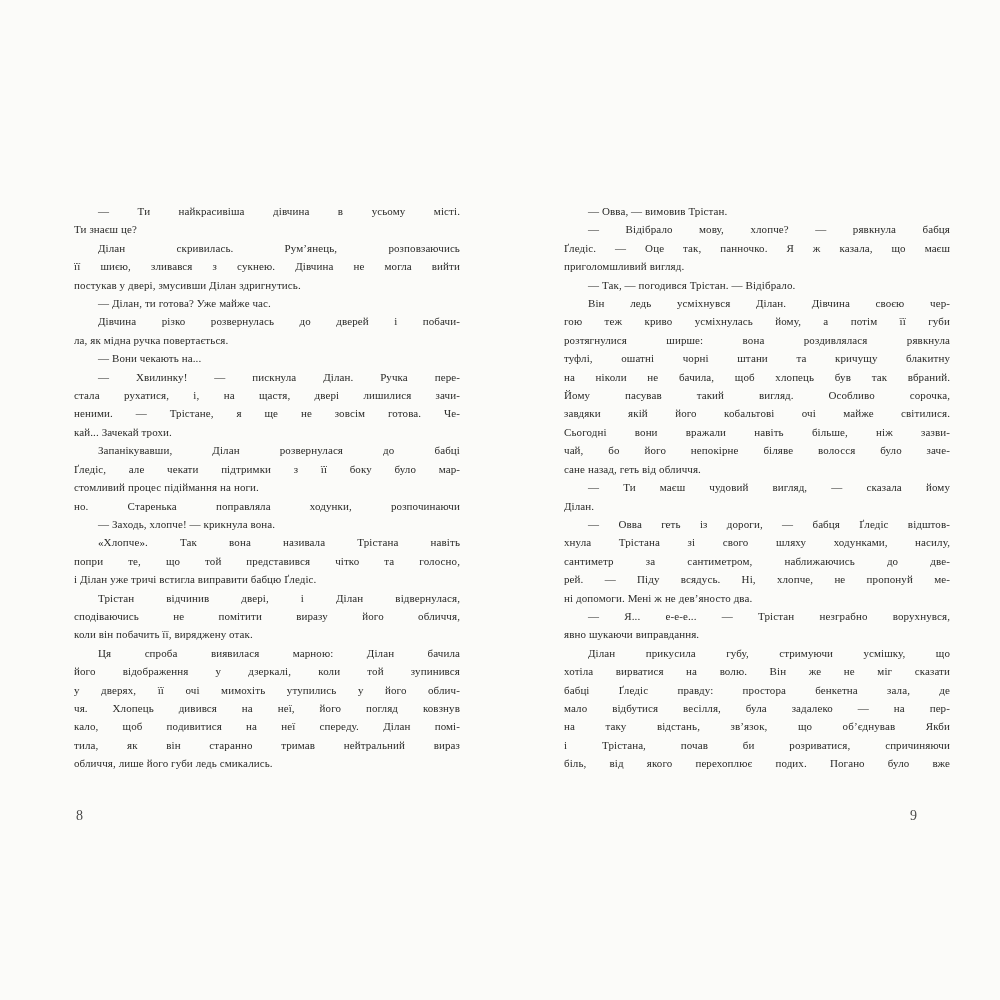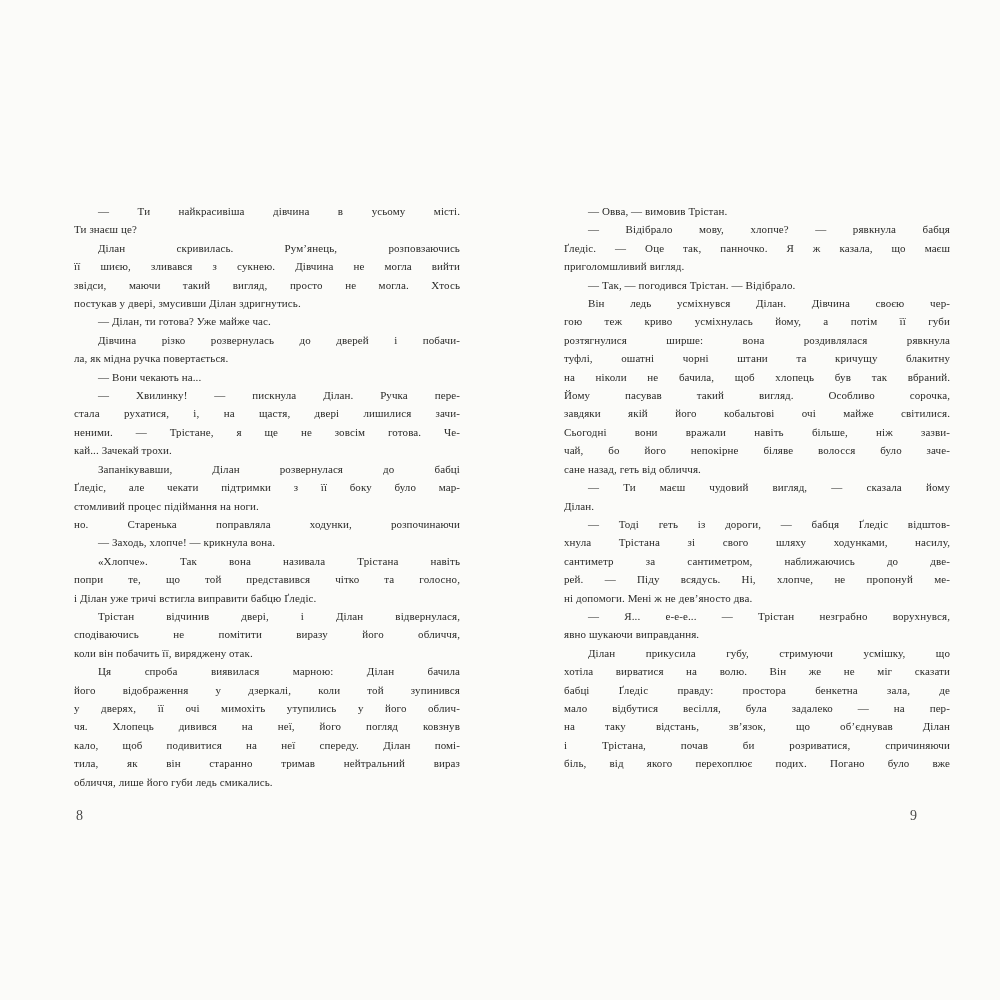--- a/index.html
+++ b/index.html
@@ -50,21 +50,20 @@
 <body>
 
 <div class="spread">
 
   <section>
     <div class="text-block left">
         <div class="line pfirst">— Ти найкрасивіша дівчина в усьому місті.</div>
         <div class="line plast">Ти знаєш це?</div>
         <div class="line pfirst">Ділан скривилась. Рум’янець, розповзаючись</div>
         <div class="line">її шиєю, зливався з сукнею. Дівчина не могла вийти</div>
-        <div class="line">звідси, маючи такий вигляд, просто не могла. Хтось</div>
         <div class="line plast">постукав у двері, змусивши Ділан здригнутись.</div>
         <div class="line pfirst plast">— Ділан, ти готова? Уже майже час.</div>
         <div class="line pfirst">Дівчина різко розвернулась до дверей і побачи-</div>
         <div class="line plast">ла, як мідна ручка повертається.</div>
         <div class="line pfirst plast">— Вони чекають на...</div>
         <div class="line pfirst">— Хвилинку! — пискнула Ділан. Ручка пере-</div>
         <div class="line">стала рухатися, і, на щастя, двері лишилися зачи-</div>
         <div class="line">неними. — Трістане, я ще не зовсім готова. Че-</div>
         <div class="line plast">кай... Зачекай трохи.</div>
         <div class="line pfirst">Запанікувавши, Ділан розвернулася до бабці</div>
@@ -101,31 +100,31 @@
         <div class="line">розтягнулися ширше: вона роздивлялася рявкнула</div>
         <div class="line">туфлі, ошатні чорні штани та кричущу блакитну</div>
         <div class="line">на ніколи не бачила, щоб хлопець був так вбраний.</div>
         <div class="line">Йому пасував такий вигляд. Особливо сорочка,</div>
         <div class="line">завдяки якій його кобальтові очі майже світилися.</div>
         <div class="line">Сьогодні вони вражали навіть більше, ніж зазви-</div>
         <div class="line">чай, бо його непокірне біляве волосся було заче-</div>
         <div class="line plast">сане назад, геть від обличчя.</div>
         <div class="line pfirst">— Ти маєш чудовий вигляд, — сказала йому</div>
         <div class="line plast">Ділан.</div>
-        <div class="line pfirst">— Тоді геть із дороги, — бабця Ґледіс відштов-</div>
+        <div class="line pfirst">— Овва геть із дороги, — бабця Ґледіс відштов-</div>
         <div class="line">хнула Трістана зі свого шляху ходунками, насилу,</div>
         <div class="line">сантиметр за сантиметром, наближаючись до две-</div>
         <div class="line">рей. — Піду всядусь. Ні, хлопче, не пропонуй ме-</div>
         <div class="line plast">ні допомоги. Мені ж не дев’яносто два.</div>
         <div class="line pfirst">— Я... е-е-е... — Трістан незграбно ворухнувся,</div>
         <div class="line plast">явно шукаючи виправдання.</div>
         <div class="line pfirst">Ділан прикусила губу, стримуючи усмішку, що</div>
         <div class="line">хотіла вирватися на волю. Він же не міг сказати</div>
         <div class="line">бабці Ґледіс правду: простора бенкетна зала, де</div>
         <div class="line">мало відбутися весілля, була задалеко — на пер-</div>
-        <div class="line">на таку відстань, зв’язок, що об’єднував Ділан</div>
+        <div class="line">на таку відстань, зв’язок, що об’єднував Якби</div>
         <div class="line">і Трістана, почав би розриватися, спричиняючи</div>
         <div class="line">біль, від якого перехоплює подих. Погано було вже</div>
       </div>
     <div class="page-number right">9</div>
   </section>
 
 </div>
 
 </body></html>

